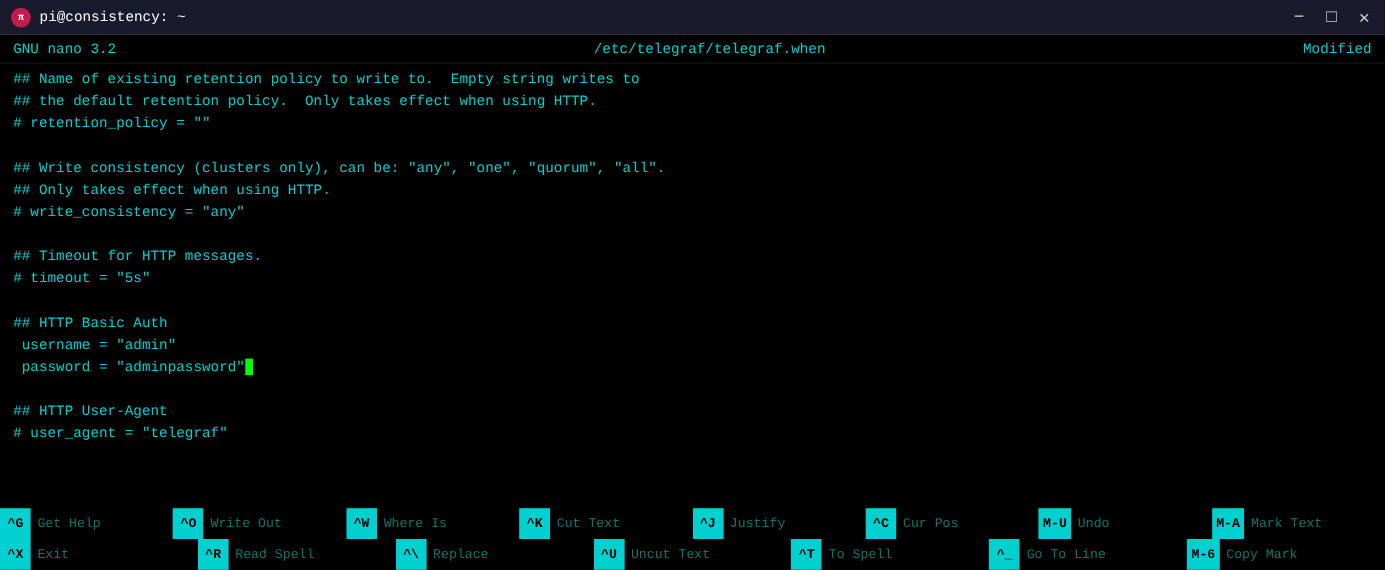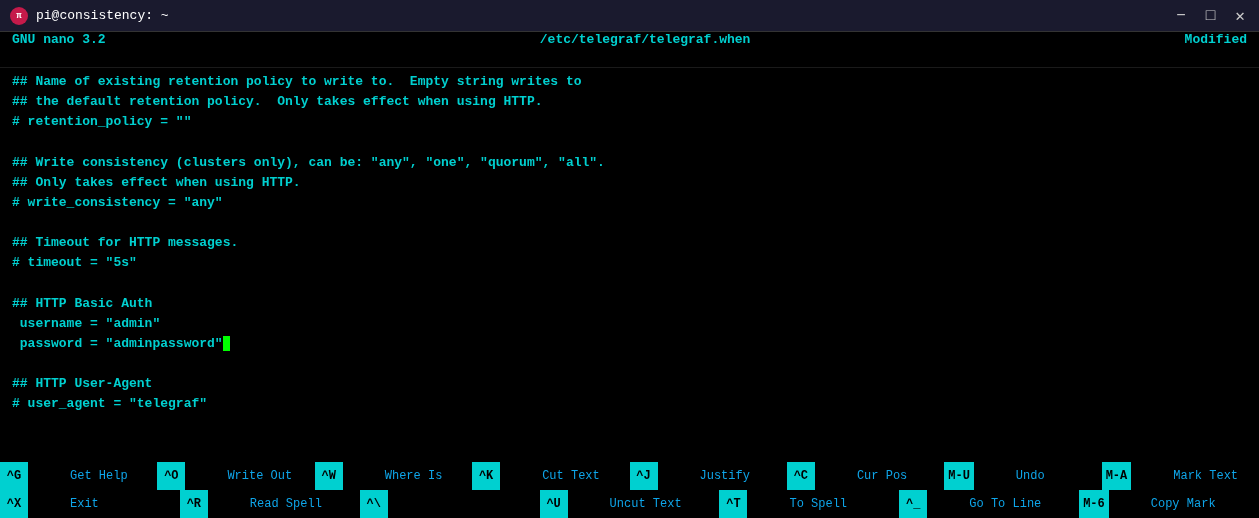--- a/index.html
+++ b/index.html
@@ -50,27 +50,26 @@
     }
     #title-bar-controls span {
       cursor: pointer;
       padding: 2px 4px;
     }
 
     
     #nano-header {
       background: #000;
       color: #00d0d0;
-      height: 36px;
-      display: flex;
-      align-items: flex-start;
+      height: 26px;
+      display: flex;
+      align-items: center;
       justify-content: space-between;
       padding: 0 12px;
       border-bottom: 1px solid #1a1a1a;
-      font-weight: bold;
     }
     #nano-header .nano-title {
       color: #00d0d0;
     }
     #nano-header .nano-modified {
       color: #00d0d0;
     }
 
     
     #editor {
@@ -82,21 +81,21 @@
       line-height: 1.55;
     }
     #editor pre {
       padding: 0 12px;
       white-space: pre;
       font-family: 'Courier New', Courier, monospace;
       font-size: 13px;
       line-height: 1.55;
       color: #00d0d0;
     }
-    .comment { color: #00d0d0; font-weight: bold; }
+    .comment { color: #00d0d0; }
     .cursor-block {
       background: #00ff00;
       color: #000;
     }
 
     
     #bottom-bar {
       position: absolute;
       bottom: 0;
       left: 0;
@@ -127,29 +126,28 @@
       padding: 0 4px;
       display: flex;
       align-items: center;
       justify-content: center;
       white-space: nowrap;
       min-width: 28px;
       height: 100%;
     }
     .shortcut-label {
       background: #000;
-      color: #0ea5e9;
+      color: #0f766e;
       font-family: 'Courier New', Courier, monospace;
       font-size: 12px;
       padding: 0 6px;
       display: flex;
       align-items: center;
       flex: 1;
       height: 100%;
-      margin-left: 36px;
     }
   </style>
 </head>
 <body>
 
 <div id="title-bar">
   <div id="title-bar-left">
     <span class="pi-icon">π</span>
     <span>pi@consistency: ~</span>
   </div>
@@ -226,20 +224,21 @@
       <div class="shortcut-item">
         <span class="shortcut-key">^X</span>
         <span class="shortcut-label">Exit</span>
       </div>
       <div class="shortcut-item">
         <span class="shortcut-key">^R</span>
         <span class="shortcut-label">Read Spell</span>
       </div>
       <div class="shortcut-item">
         <span class="shortcut-key">^\</span>
+        <span class="shortcut-label">Replace</span>
       </div>
       <div class="shortcut-item">
         <span class="shortcut-key">^U</span>
         <span class="shortcut-label">Uncut Text</span>
       </div>
       <div class="shortcut-item">
         <span class="shortcut-key">^T</span>
         <span class="shortcut-label">To Spell</span>
       </div>
       <div class="shortcut-item">

